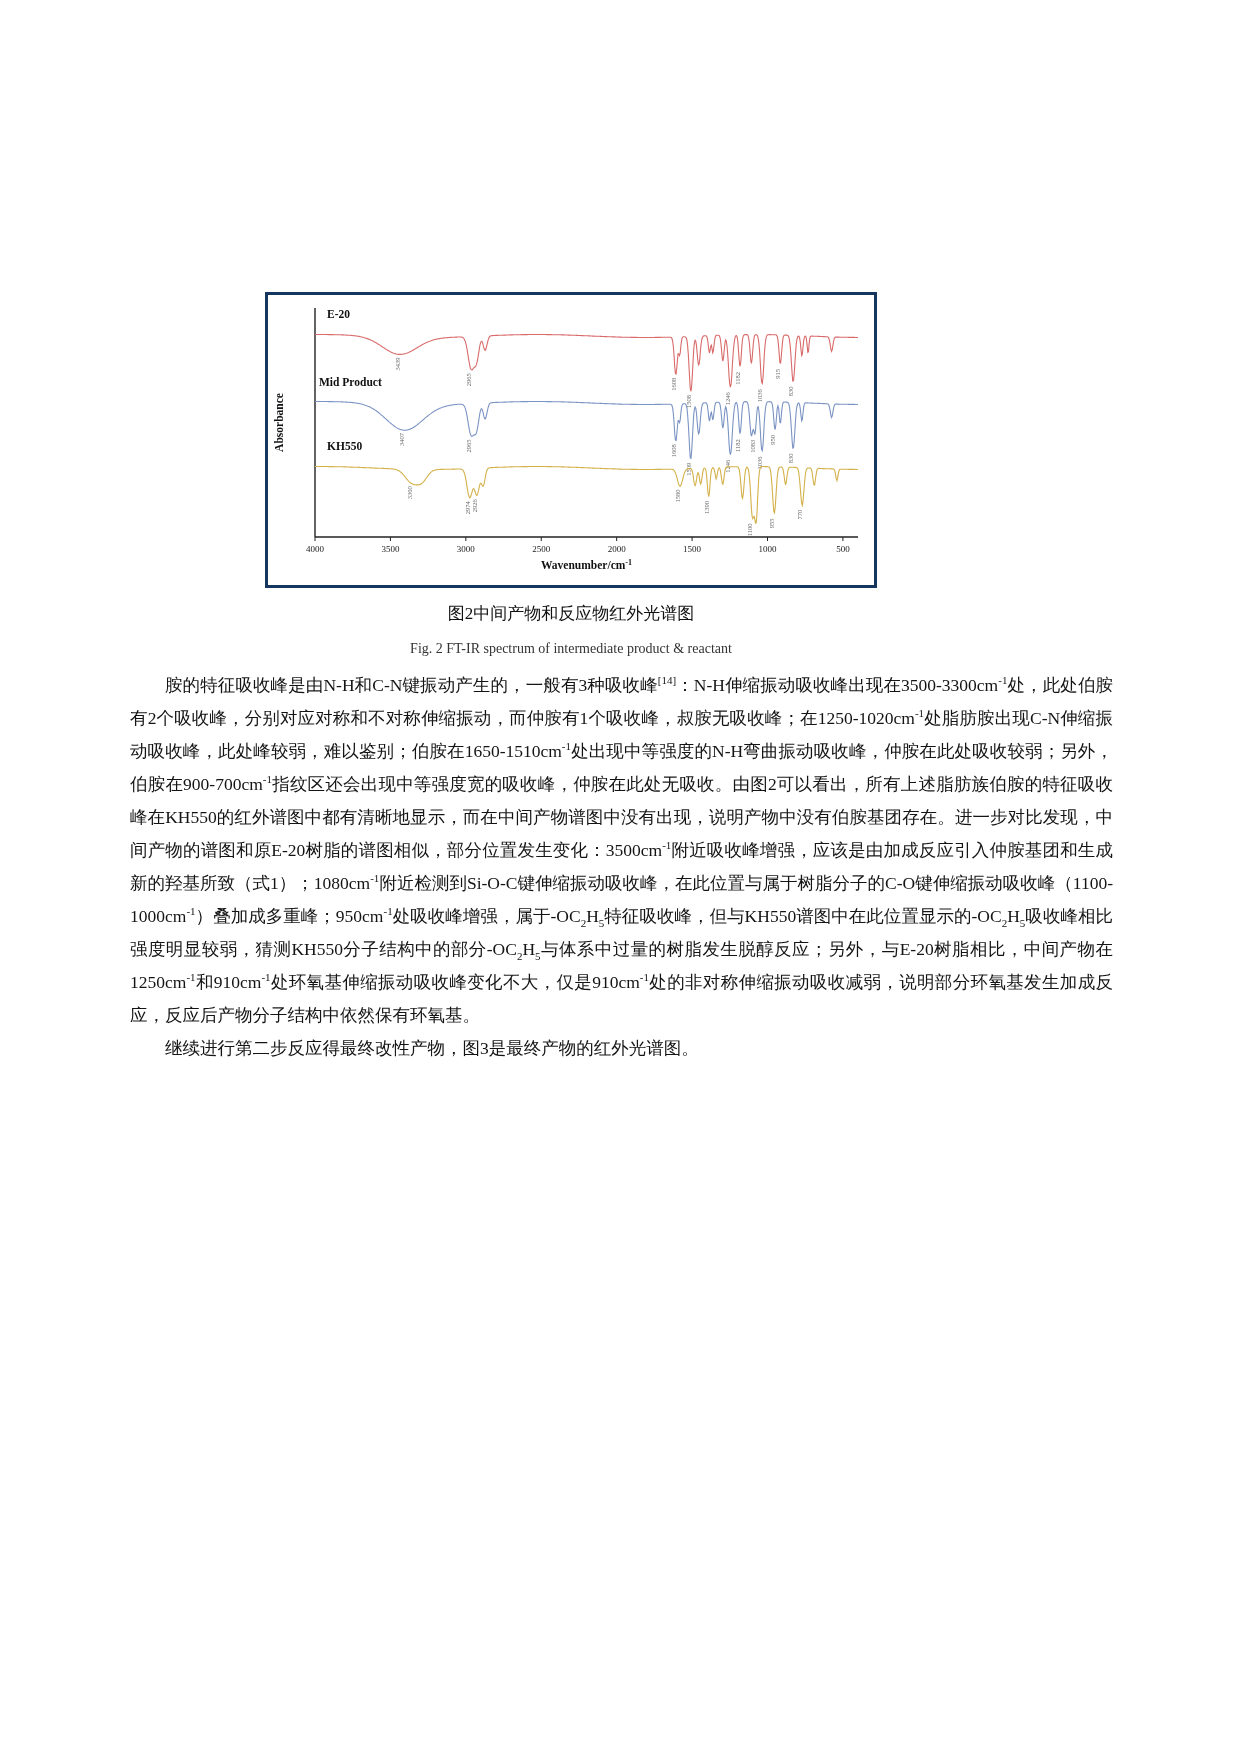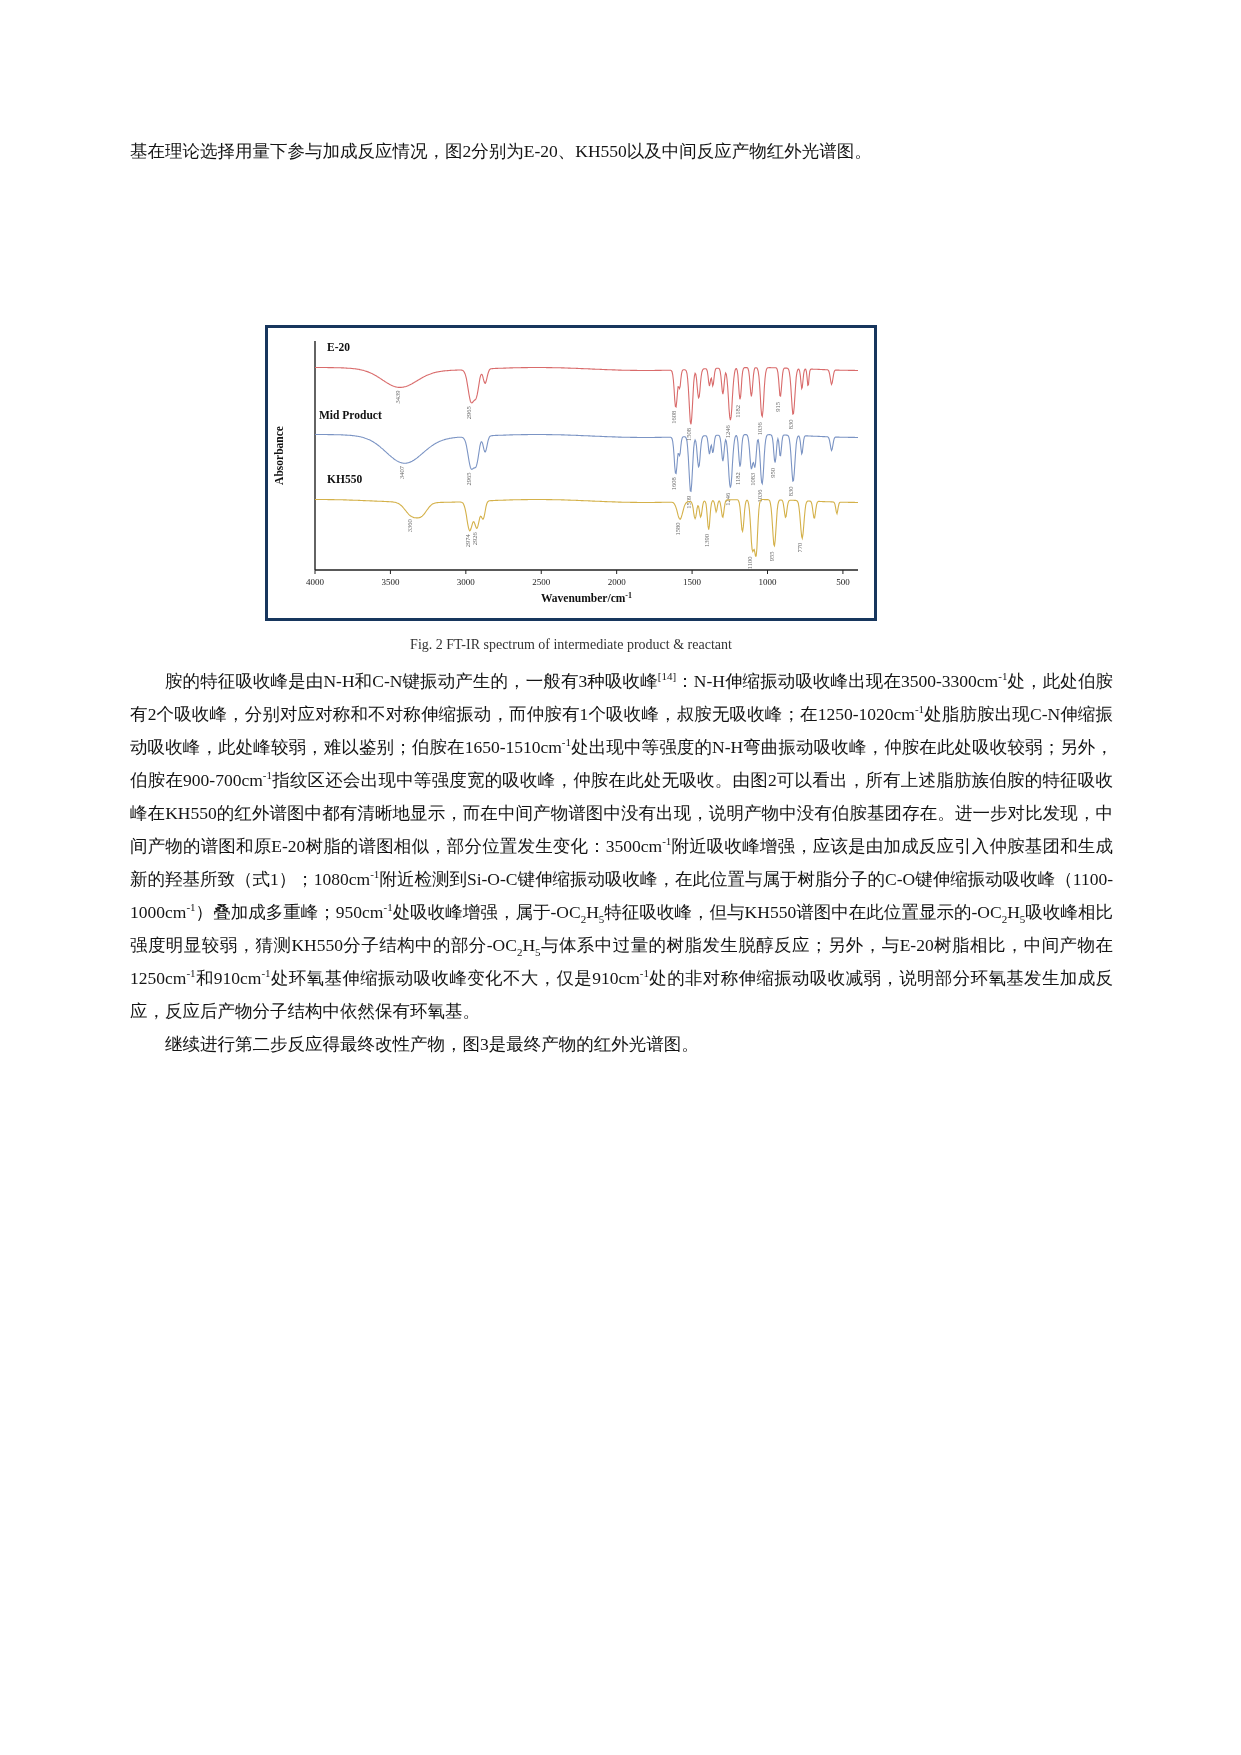--- a/index.html
+++ b/index.html
@@ -16,21 +16,20 @@
   .caption-zh{width:882px;text-align:center;font-size:17px;color:#111111;margin-top:14px;}
   .caption-en{width:882px;text-align:center;font-size:14px;color:#333333;margin-top:16px;margin-bottom:12px;}
   .para-gap{margin-top:1px;}
 </style>
 </head>
 <body>
 
 <div class="page">
   <div class="content">
 
-    <p class="body-text no-indent">基在理论选择用量下参与加成反应情况，图2分别为E-20、KH550以及中间反应产物红外光谱图。</p>
 
     <div class="figure-box">
       <svg width="605" height="283" viewBox="0 0 605 283" xmlns="http://www.w3.org/2000/svg">
           <line x1="46" y1="8" x2="46" y2="237" stroke="#222" stroke-width="1.4"></line>
           <line x1="46" y1="237" x2="589" y2="237" stroke="#222" stroke-width="1.4"></line>
           <line x1="46" y1="237" x2="46" y2="241" stroke="#222" stroke-width="1"></line>
           <text x="46" y="252" text-anchor="middle" font-size="9" fill="#222">4000</text>
           <line x1="121.41666666666667" y1="237" x2="121.41666666666667" y2="241" stroke="#222" stroke-width="1"></line>
           <text x="121.41666666666667" y="252" text-anchor="middle" font-size="9" fill="#222">3500</text>
           <line x1="196.83333333333334" y1="237" x2="196.83333333333334" y2="241" stroke="#222" stroke-width="1"></line>
@@ -76,20 +75,21 @@
           <text x="200.755" y="201.22348851298156" font-size="6.5" fill="#666" text-anchor="end" transform="rotate(-90 200.755 201.22348851298156)">2974</text>
           <text x="207.995" y="199.15696109848736" font-size="6.5" fill="#666" text-anchor="end" transform="rotate(-90 207.995 199.15696109848736)">2926</text>
           <text x="411.0166666666667" y="189.4" font-size="6.5" fill="#666" text-anchor="end" transform="rotate(-90 411.0166666666667 189.4)">1580</text>
           <text x="439.675" y="201.00000005496705" font-size="6.5" fill="#666" text-anchor="end" transform="rotate(-90 439.675 201.00000005496705)">1390</text>
           <text x="483.4166666666667" y="223.45180492076477" font-size="6.5" fill="#666" text-anchor="end" transform="rotate(-90 483.4166666666667 223.45180492076477)">1100</text>
           <text x="505.2875" y="218.4" font-size="6.5" fill="#666" text-anchor="end" transform="rotate(-90 505.2875 218.4)">955</text>
           <text x="533.1916666666666" y="209.7" font-size="6.5" fill="#666" text-anchor="end" transform="rotate(-90 533.1916666666666 209.7)">770</text>
         </svg>
     </div>
 
+    <div class="caption-zh">图2中间产物和反应物红外光谱图</div>
 
     <div class="caption-en">Fig. 2 FT-IR spectrum of intermediate product &amp; reactant</div>
 
     <p class="body-text para-gap">胺的特征吸收峰是由N-H和C-N键振动产生的，一般有3种吸收峰<sup>[14]</sup>：N-H伸缩振动吸收峰出现在3500-3300cm<sup>-1</sup>处，此处伯胺有2个吸收峰，分别对应对称和不对称伸缩振动，而仲胺有1个吸收峰，叔胺无吸收峰；在1250-1020cm<sup>-1</sup>处脂肪胺出现C-N伸缩振动吸收峰，此处峰较弱，难以鉴别；伯胺在1650-1510cm<sup>-1</sup>处出现中等强度的N-H弯曲振动吸收峰，仲胺在此处吸收较弱；另外，伯胺在900-700cm<sup>-1</sup>指纹区还会出现中等强度宽的吸收峰，仲胺在此处无吸收。由图2可以看出，所有上述脂肪族伯胺的特征吸收峰在KH550的红外谱图中都有清晰地显示，而在中间产物谱图中没有出现，说明产物中没有伯胺基团存在。进一步对比发现，中间产物的谱图和原E-20树脂的谱图相似，部分位置发生变化：3500cm<sup>-1</sup>附近吸收峰增强，应该是由加成反应引入仲胺基团和生成新的羟基所致（式1）；1080cm<sup>-1</sup>附近检测到Si-O-C键伸缩振动吸收峰，在此位置与属于树脂分子的C-O键伸缩振动吸收峰（1100-1000cm<sup>-1</sup>）叠加成多重峰；950cm<sup>-1</sup>处吸收峰增强，属于-OC<sub>2</sub>H<sub>5</sub>特征吸收峰，但与KH550谱图中在此位置显示的-OC<sub>2</sub>H<sub>5</sub>吸收峰相比强度明显较弱，猜测KH550分子结构中的部分-OC<sub>2</sub>H<sub>5</sub>与体系中过量的树脂发生脱醇反应；另外，与E-20树脂相比，中间产物在1250cm<sup>-1</sup>和910cm<sup>-1</sup>处环氧基伸缩振动吸收峰变化不大，仅是910cm<sup>-1</sup>处的非对称伸缩振动吸收减弱，说明部分环氧基发生加成反应，反应后产物分子结构中依然保有环氧基。</p>
 
 
     <p class="body-text">继续进行第二步反应得最终改性产物，图3是最终产物的红外光谱图。</p>
 
   </div>
 </div>

